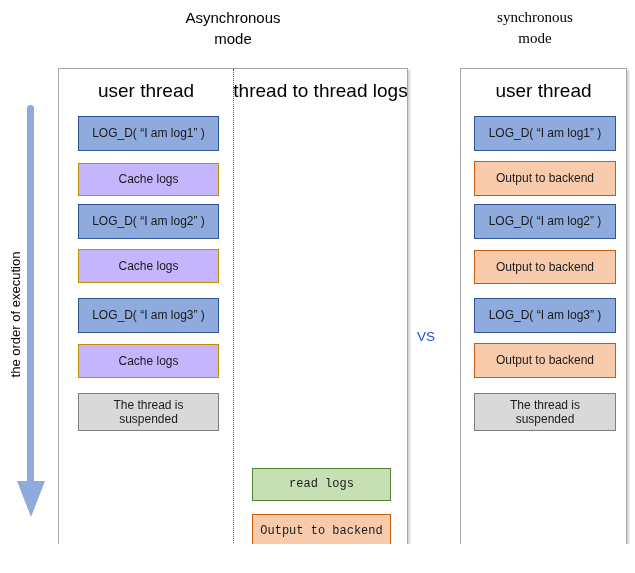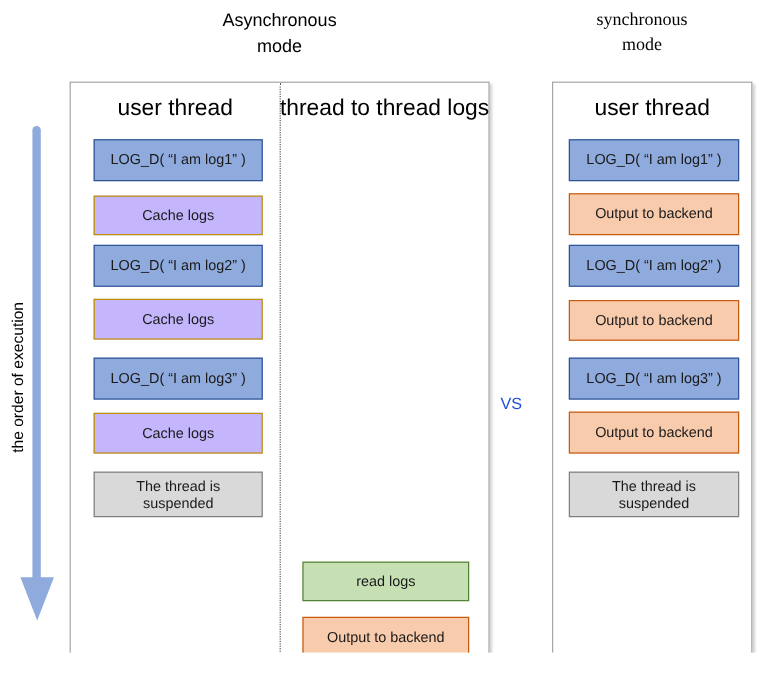--- a/index.html
+++ b/index.html
@@ -98,21 +98,21 @@
     position: absolute;
     display: flex;
     align-items: center;
     justify-content: center;
     text-align: center;
     font-size: 12px;
     line-height: 1.2;
     color: #1a1a1a;
   }
   .colA { left: 19px;  width: 141px; }  
-  .colB { left: 193px; width: 139px; }  
+  .colB { left: 193px; width: 139px; font-family: Liberation Mono, monospace; }  
   .colC { left: 13px;  width: 142px; }  
 
   .blue   { background: #8FAADC; border: 1.5px solid #2F5597; }
   .yellow { background: #c4b5fd; border: 1px solid #BF9000; }
   .orange { background: #F8CBAD; border: 1px solid #C55A11; }
   .green  { background: #C6E0B4; border: 1px solid #548235; }
   .gray   { background: #D9D9D9; border: 1px solid #7F7F7F; padding: 0 26px; }
 
   
   .vs-label {

